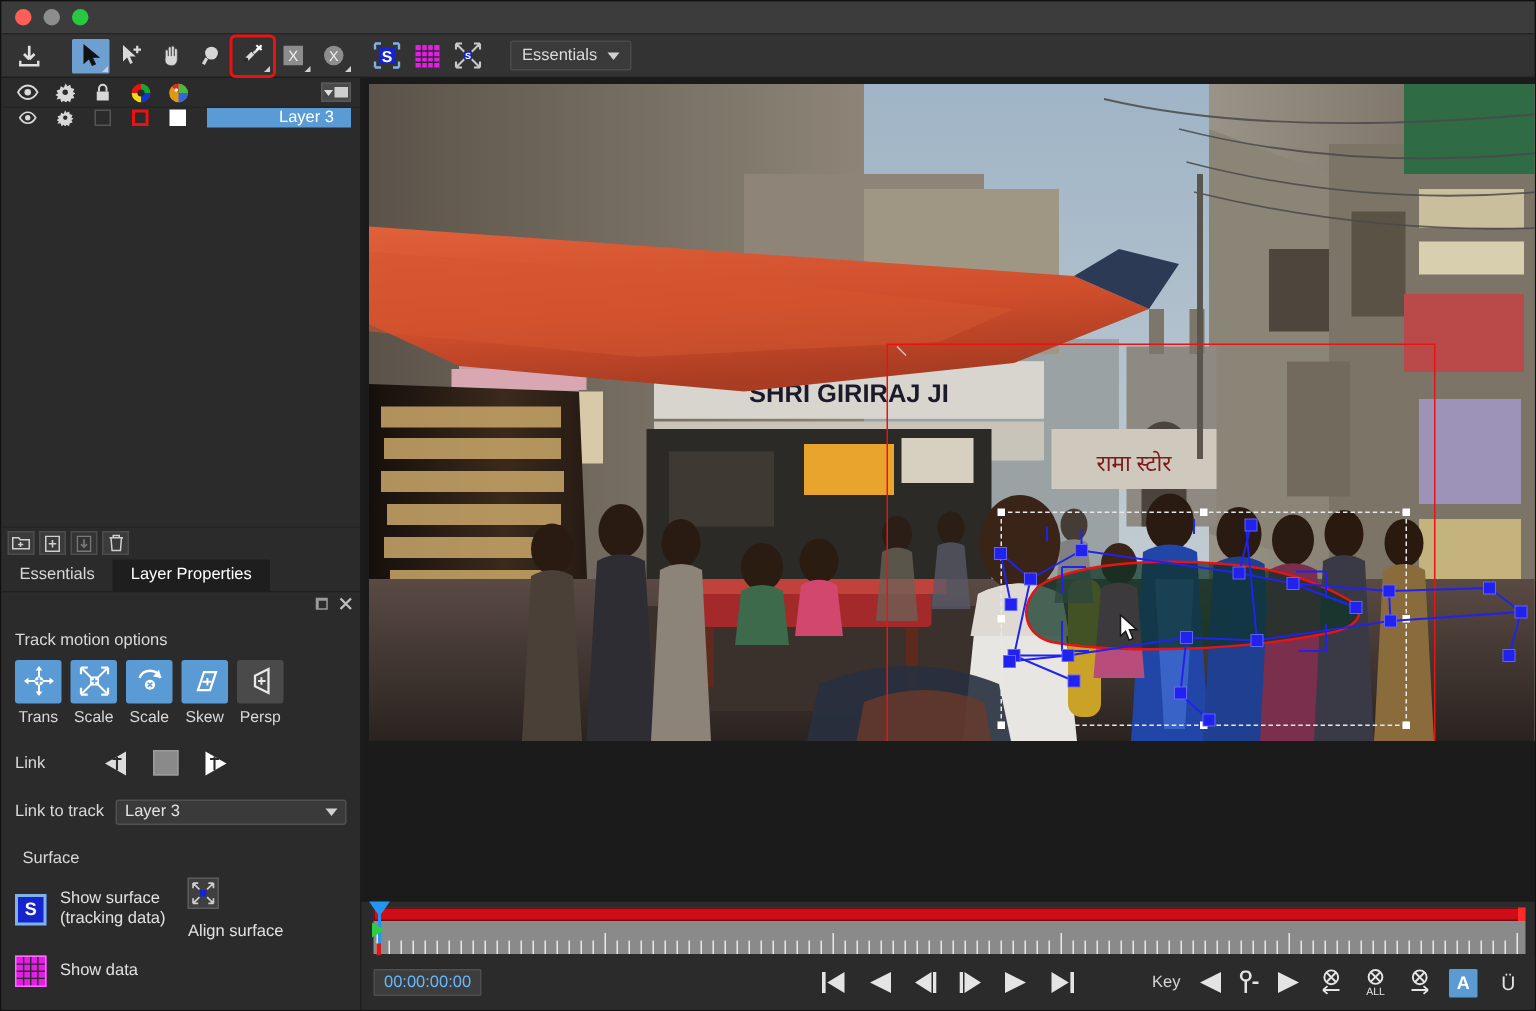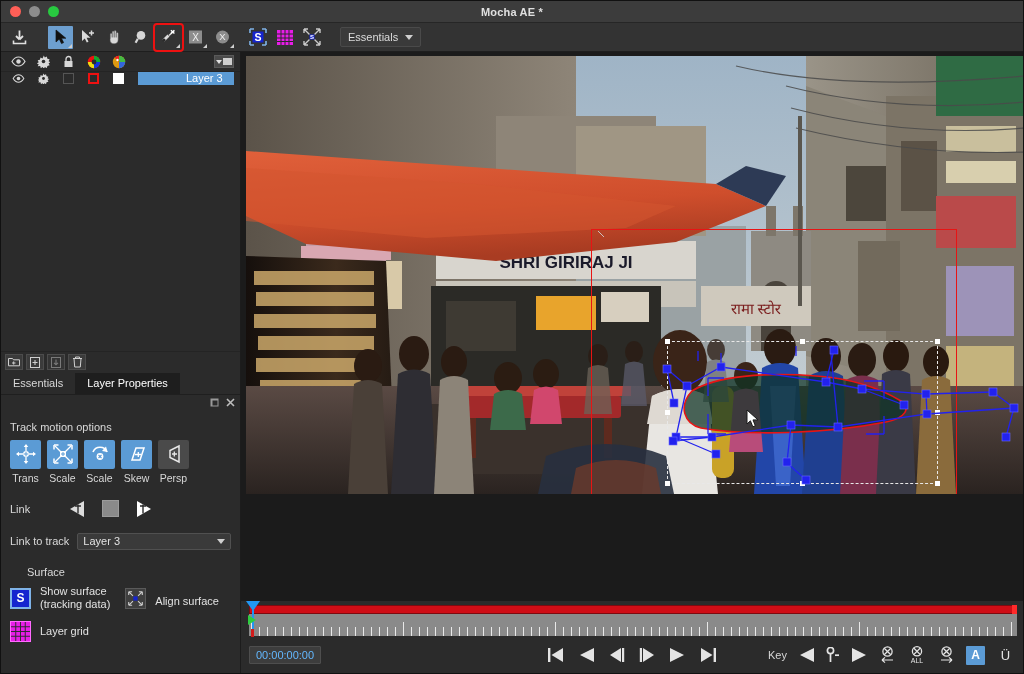--- a/index.html
+++ b/index.html
@@ -190,31 +190,31 @@
   }
   .link-lbl { font-size: 11px; color: #d9d9d9; }
   .combo {
     flex: 1; margin-right: 9px; height: 17px;
     background: #3a3a3a; border: 1px solid #505050; border-radius: 2px;
     display: flex; align-items: center; padding: 0 5px;
     font-size: 11px; color: #e2e2e2;
   }
   .combo .spacer { flex: 1; }
 
-  .surf-title { font-size: 11px; color: #d9d9d9; padding: 16px 0 7px 26px; }
+  .surf-title { font-size: 11px; color: #d9d9d9; padding: 16px 0 7px 14px; }
   .surf-row { display: flex; align-items: center; padding-left: 9px; gap: 9px; margin-bottom: 9px; }
   .sq-ico {
     width: 21px; height: 21px; display: flex; align-items: center; justify-content: center;
     flex: 0 0 21px;
   }
   .sq-ico.s-blue { background: #1524cf; border: 2px solid #7fb3e8; color:#fff; font-weight:bold; font-size:12px; }
   .sq-ico.s-align { background: #3f3f3f; border: 1px solid #5a5a5a; }
   .sq-ico.s-grid { background: #e81ce8; border: 1px solid #ff6aff; }
   .surf-lbl { font-size: 11px; color: #e2e2e2; line-height: 1.25; }
-  .surf-grp { display: flex; align-items: flex-end; gap: 9px; }
+  .surf-grp { display: flex; align-items: flex-start; gap: 9px; flex-direction: column; }
 
   
   .rightcol { flex: 1; display: flex; flex-direction: column; background: #1b1b1b; min-width: 0; }
   .viewer { flex: 1; position: relative; background: #1b1b1b; overflow: hidden; }
   .frame {
     position: absolute; left: 5px; top: 4px; width: 779px; height: 438px;
     overflow: hidden;
   }
   .streetimg { position: absolute; inset: 0; }
 
@@ -309,21 +309,20 @@
 <body>
 
 <div class="app">
 
   <div class="titlebar">
     <div class="traffic">
       <span class="dot red"></span>
       <span class="dot yellow"></span>
       <span class="dot green"></span>
     </div>
-    <div class="win-title">Mocha AE *</div>
   </div>
 
   <div class="toolbar">
 
     <div class="tbtn">
       <svg width="17" height="17" viewBox="0 0 17 17">
         <path d="M8.5 1.5v8M8.5 10.5l-3.5-3.5M8.5 10.5l3.5-3.5" stroke="#e0e0e0" stroke-width="1.8" fill="none"></path>
         <path d="M2.5 11.5v3h12v-3" stroke="#e0e0e0" stroke-width="1.6" fill="none"></path>
       </svg>
     </div>
@@ -645,21 +644,21 @@
         </div>
 
         <div class="surf-row">
           <span class="sq-ico s-grid">
             <svg width="19" height="19" viewBox="0 0 20 20">
               <g stroke="#2b2b2b" stroke-width="1">
                 <path d="M5 0v20M10 0v20M15 0v20M0 5h20M0 10h20M0 15h20"></path>
               </g>
             </svg>
           </span>
-          <span class="surf-lbl">Layer grid</span>
+          <span class="surf-lbl">Show data</span>
         </div>
       </div>
     </div>
 
     <div class="rightcol">
       <div class="viewer">
         <div class="frame">
 
           <svg class="streetimg" width="779" height="438" viewBox="0 0 779 438" preserveAspectRatio="none">
             <defs>

